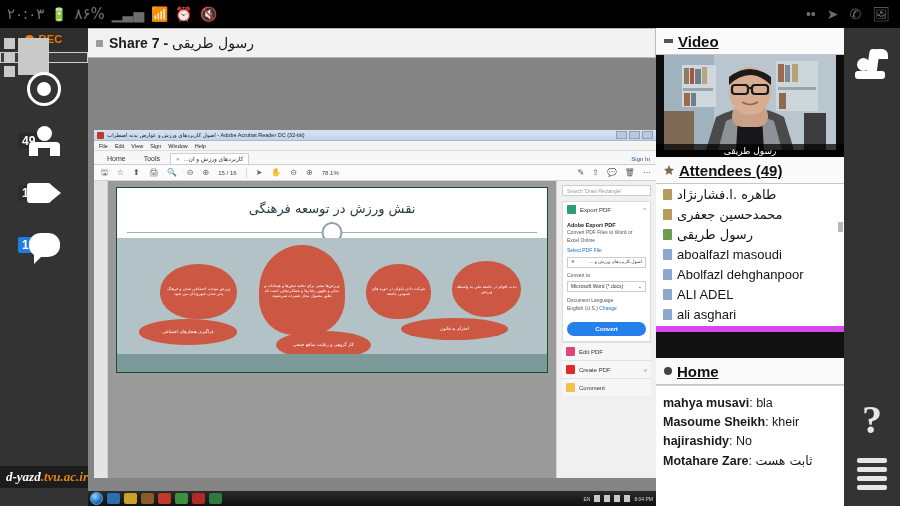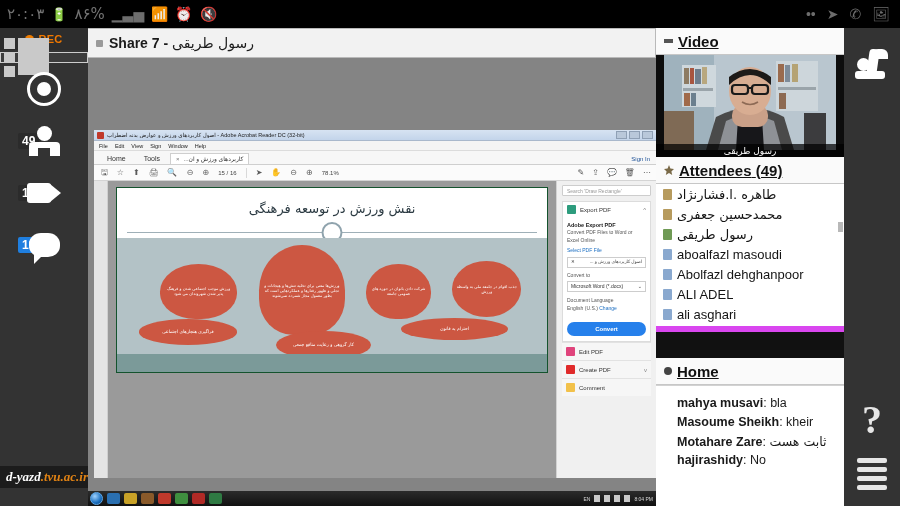--- a/index.html
+++ b/index.html
@@ -147,21 +147,21 @@
 
   .attlist { background:#fff; height:148px; overflow:hidden; border-bottom:6px solid #d946ef; position:relative; }
   .att { display:flex; align-items:center; gap:5px; padding:1px 7px; font-size:13px; color:#141414;
     height:20px; }
   .att .ai { width:9px; height:11px; flex:none; border-radius:1px; }
   .att .nm { white-space:nowrap; overflow:hidden; }
   .att .nm.rtl { direction:rtl; font-family:"DejaVu Sans", sans-serif; }
   .att-scroll { position:absolute; right:1px; top:38px; width:5px; height:10px; background:#b8b8b8; }
 
   .chatlist { background:#fff; position:absolute; left:0; right:0; top:330px; bottom:0; overflow:hidden; }
-  .chatwrap { border-top:1px solid #d2d2d2;padding-left:14px; }
+  .chatwrap { border-top:1px solid #d2d2d2; }
   .msg { font-size:12.5px; color:#1a1a1a; padding:1px 7px; white-space:nowrap; overflow:hidden; height:19px; }
   .msg b { font-weight:bold; }
   .msg .rtl { direction:rtl; font-family:"DejaVu Sans", sans-serif; }
   .msg.clip { height:9px; overflow:hidden; color:#333; }
 
   
   .rightrail { position:absolute; left:844px; top:28px; width:56px; height:478px; background:#333; }
   .rr-btn { display:flex; align-items:center; justify-content:center; }
   .hand { position:relative; width:34px; height:30px; }
   .hand .hhead { position:absolute; left:2px; top:9px; width:13px; height:13px; border-radius:50%; background:#fff; }
@@ -484,22 +484,22 @@
 
     <div class="chatlist">
       <div class="panel-hd">
         <span class="hd-dot"></span>
         <span class="t">Home</span>
       </div>
       <div class="chatwrap">
         <div class="msg clip"><span class="rtl"></span></div>
         <div class="msg"><b>mahya musavi</b>: <span>bla</span></div>
         <div class="msg"><b>Masoume Sheikh</b>: <span>kheir</span></div>
+        <div class="msg"><b>hajirashidy</b>: <span>No</span></div>
         <div class="msg"><b>Motahare Zare</b>: <span class="rtl">ثابت هست</span></div>
-        <div class="msg"><b>hajirashidy</b>: <span>No</span></div>
       </div>
     </div>
   </div>
 
   <div class="rightrail">
     <div class="rr-btn" style="height:72px;">
       <span class="hand">
         <i class="hhook"></i>
           <i class="harm"></i>
           <i class="hhead"></i>

